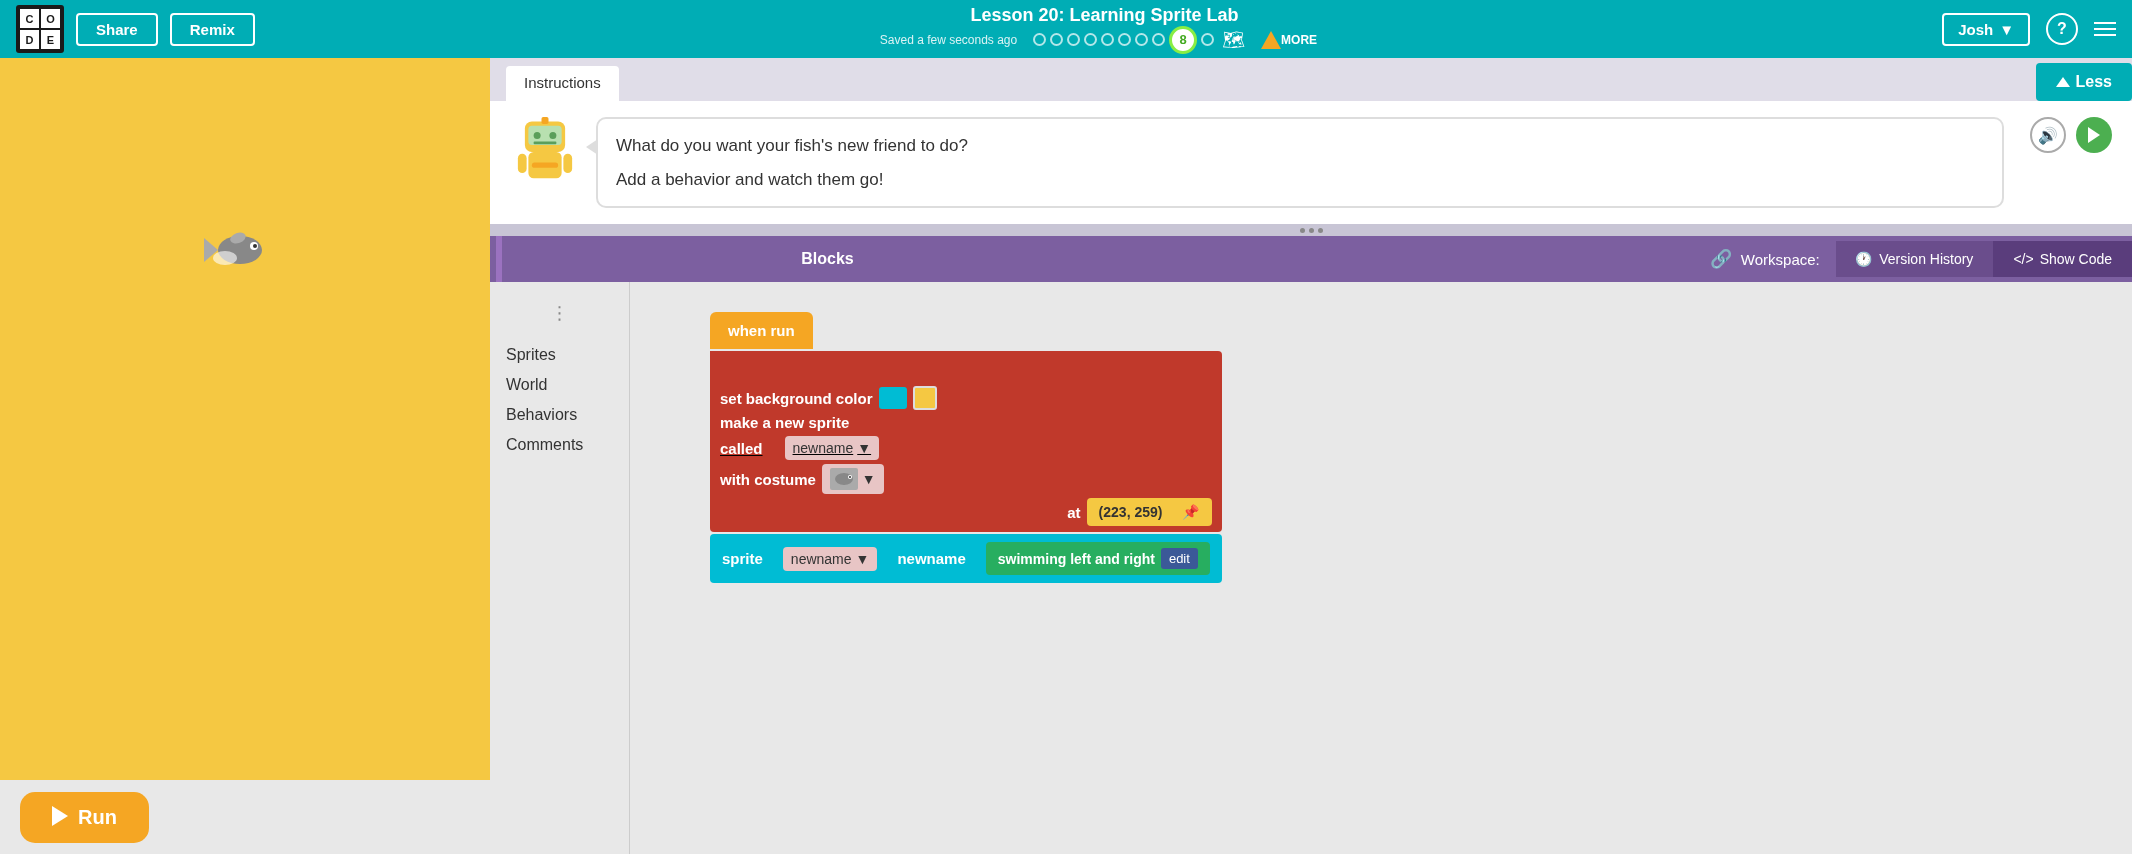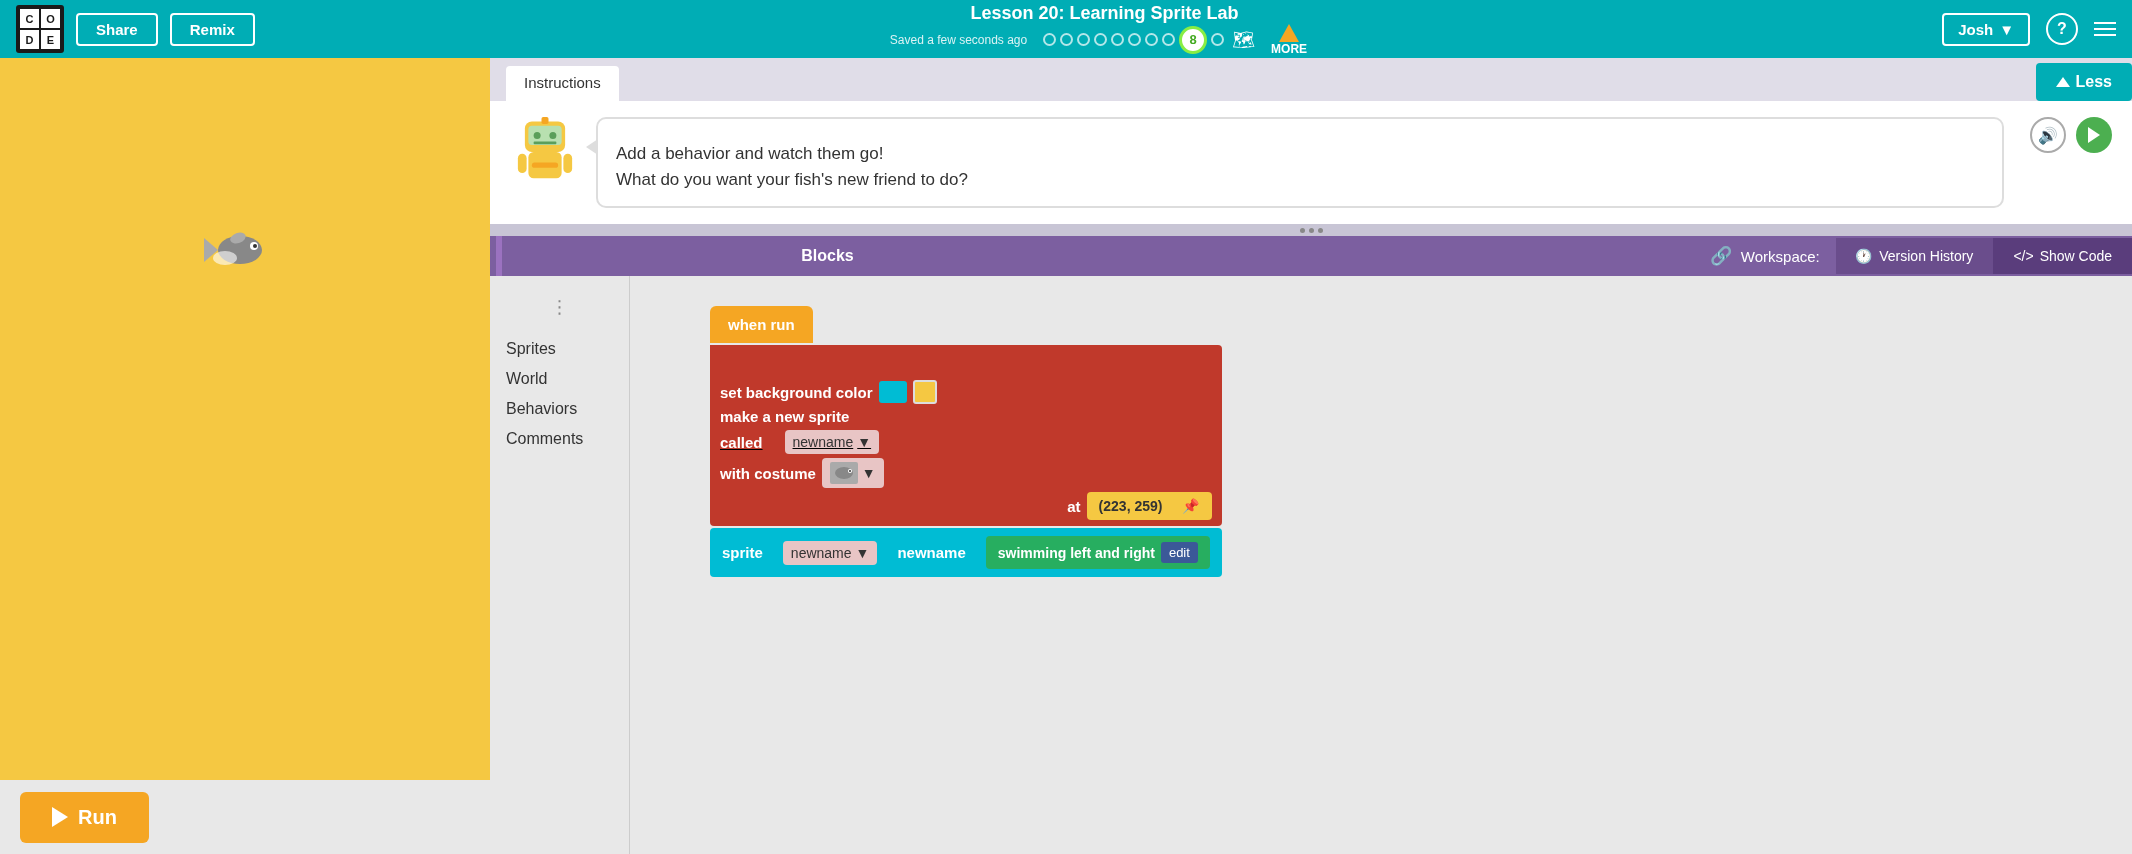--- a/index.html
+++ b/index.html
@@ -119,28 +119,28 @@
     .run-bar {
       height: 74px;
       background: #e8e8e8;
       display: flex;
       align-items: center;
       padding: 0 20px;
     }
     .run-btn {
       background: #f5a623;
       border: none;
-      border-radius: 6px;
+      border-radius: 15px;
       color: white;
       font-size: 20px;
       font-weight: bold;
       padding: 14px 32px;
       cursor: pointer;
       display: flex;
-      align-items: center;
+      align-items: flex-start;
       gap: 10px;
     }
     .play-triangle {
       width: 0; height: 0;
       border-top: 10px solid transparent;
       border-bottom: 10px solid transparent;
       border-left: 16px solid white;
     }
 
     
@@ -254,21 +254,21 @@
     }
 
     
     .workspace-panel {
       flex: 1;
       display: flex;
       flex-direction: column;
       background: #e8e8e8;
     }
     .workspace-header {
-      height: 40px;
+      height: 46px;
       background: #7c5fa0;
       display: flex;
       align-items: center;
       padding: 0;
     }
     .blocks-tab {
       flex: 1;
       text-align: center;
       color: white;
       font-size: 16px;
@@ -453,21 +453,21 @@
         <div class="prog-dot"></div>
         <div class="prog-dot"></div>
         <div class="prog-dot"></div>
         <div class="prog-dot"></div>
         <div class="prog-dot"></div>
         <div class="prog-dot"></div>
         <div class="prog-dot current">8</div>
         <div class="prog-dot"></div>
         <span style="color:white;font-size:18px;margin-left:4px;">🗺</span>
       </div>
-      <div style="display:flex;flex-direction:column;align-items:center;cursor:pointer;">
+      <div style="display:flex;flex-direction:row;align-items:center;cursor:pointer;">
         <div class="triangle-icon"></div>
         <span style="color:white;font-size:12px;font-weight:bold;">MORE</span>
       </div>
     </div>
   </div>
 
   <div class="header-right">
     <button class="user-btn">
       <span>Josh</span>
       <span>▼</span>
@@ -539,22 +539,22 @@
           <rect x="16" y="40" width="38" height="30" rx="6" fill="#f5c842"></rect>
 
           <rect x="20" y="52" width="30" height="6" rx="3" fill="#f5a623"></rect>
 
           <rect x="4" y="42" width="10" height="22" rx="5" fill="#f5c842"></rect>
 
           <rect x="56" y="42" width="10" height="22" rx="5" fill="#f5c842"></rect>
         </svg>
 
         <div class="speech-bubble">
+          <div>What do you want your fish's new friend to do?</div>
           <div style="margin-top:8px;">Add a behavior and watch them go!</div>
-          <div>What do you want your fish's new friend to do?</div>
         </div>
         <div class="speech-controls">
           <button class="sound-btn">
             <span>🔊</span>
           </button>
           <button class="play-instruction-btn">
             <div style="width:0;height:0;border-top:8px solid transparent;border-bottom:8px solid transparent;border-left:12px solid white;"></div>
           </button>
         </div>
       </div>

